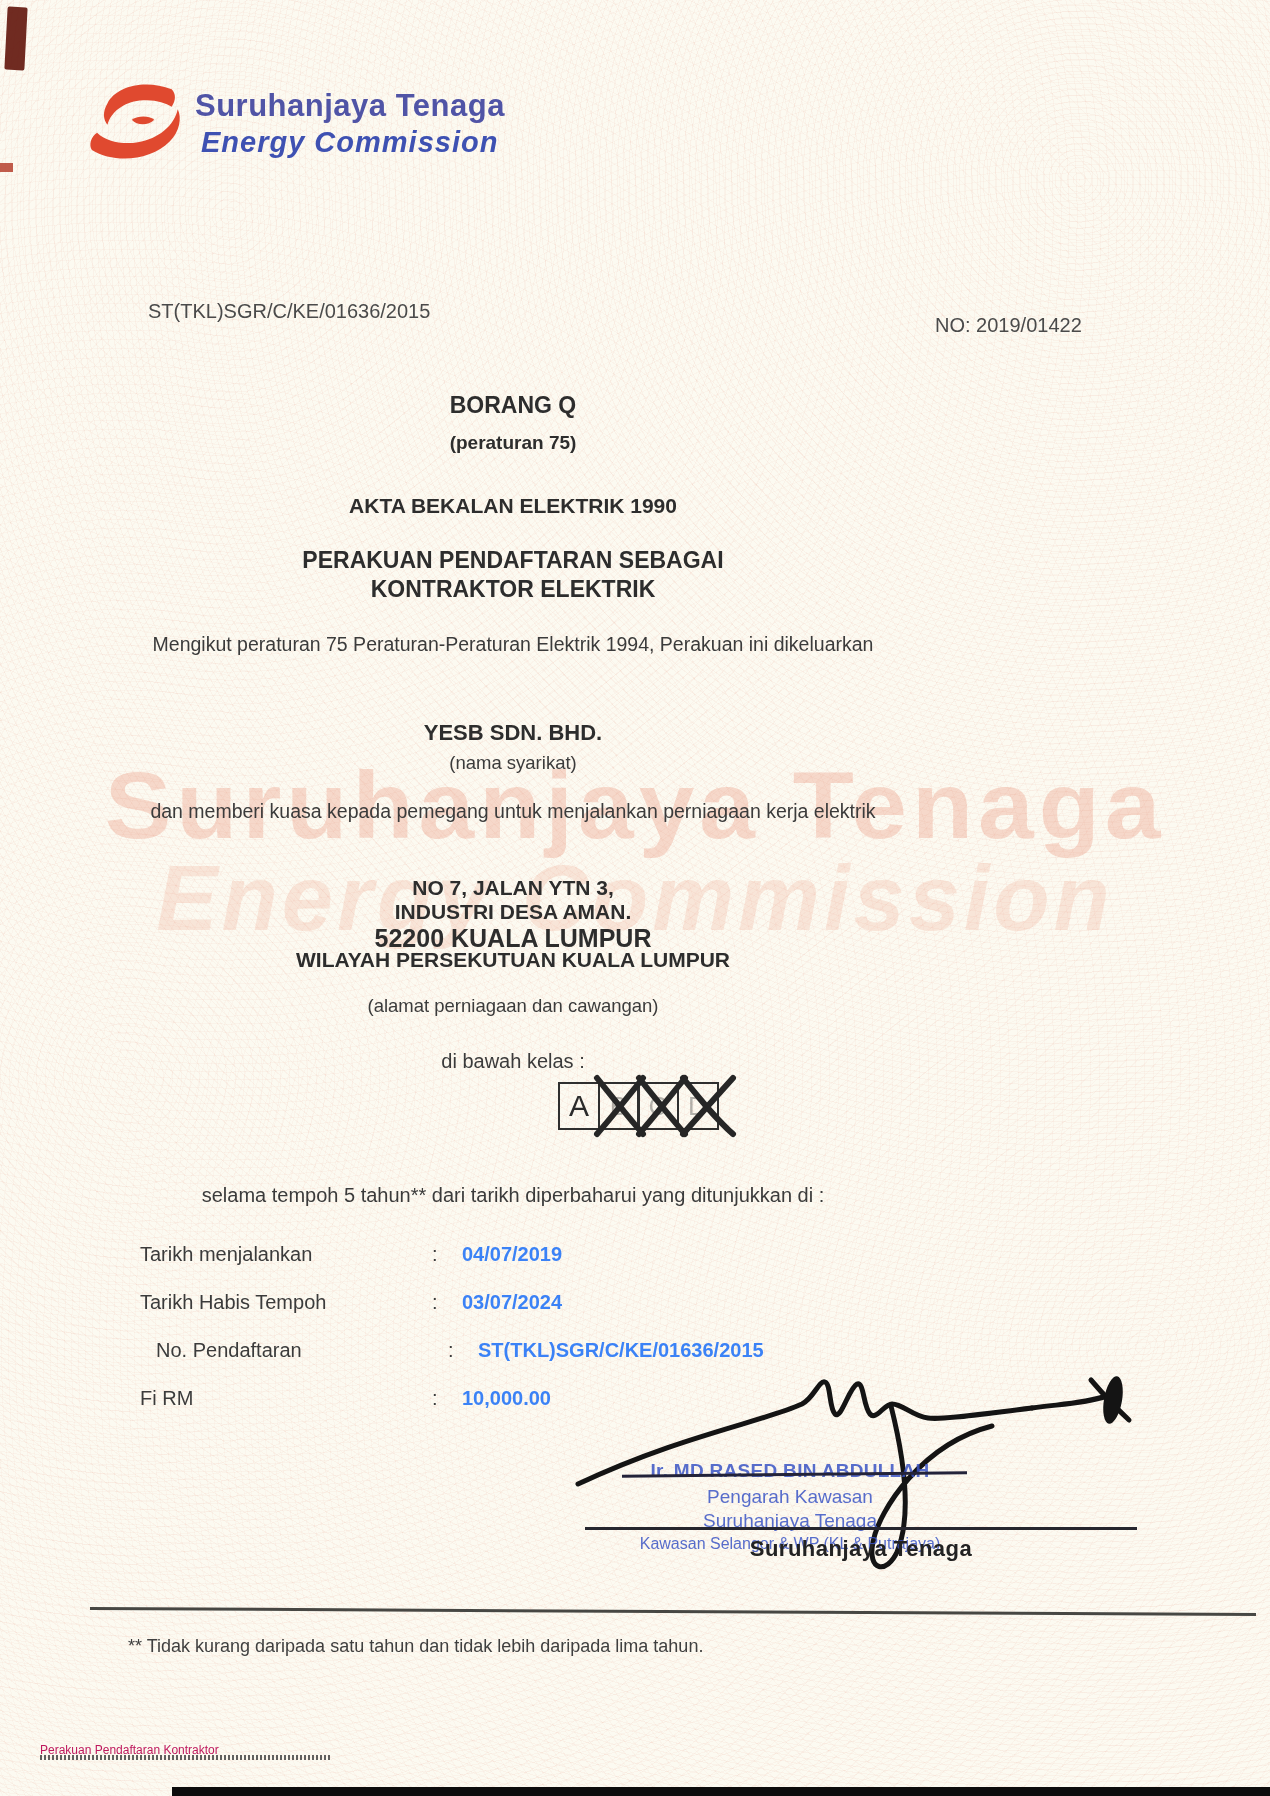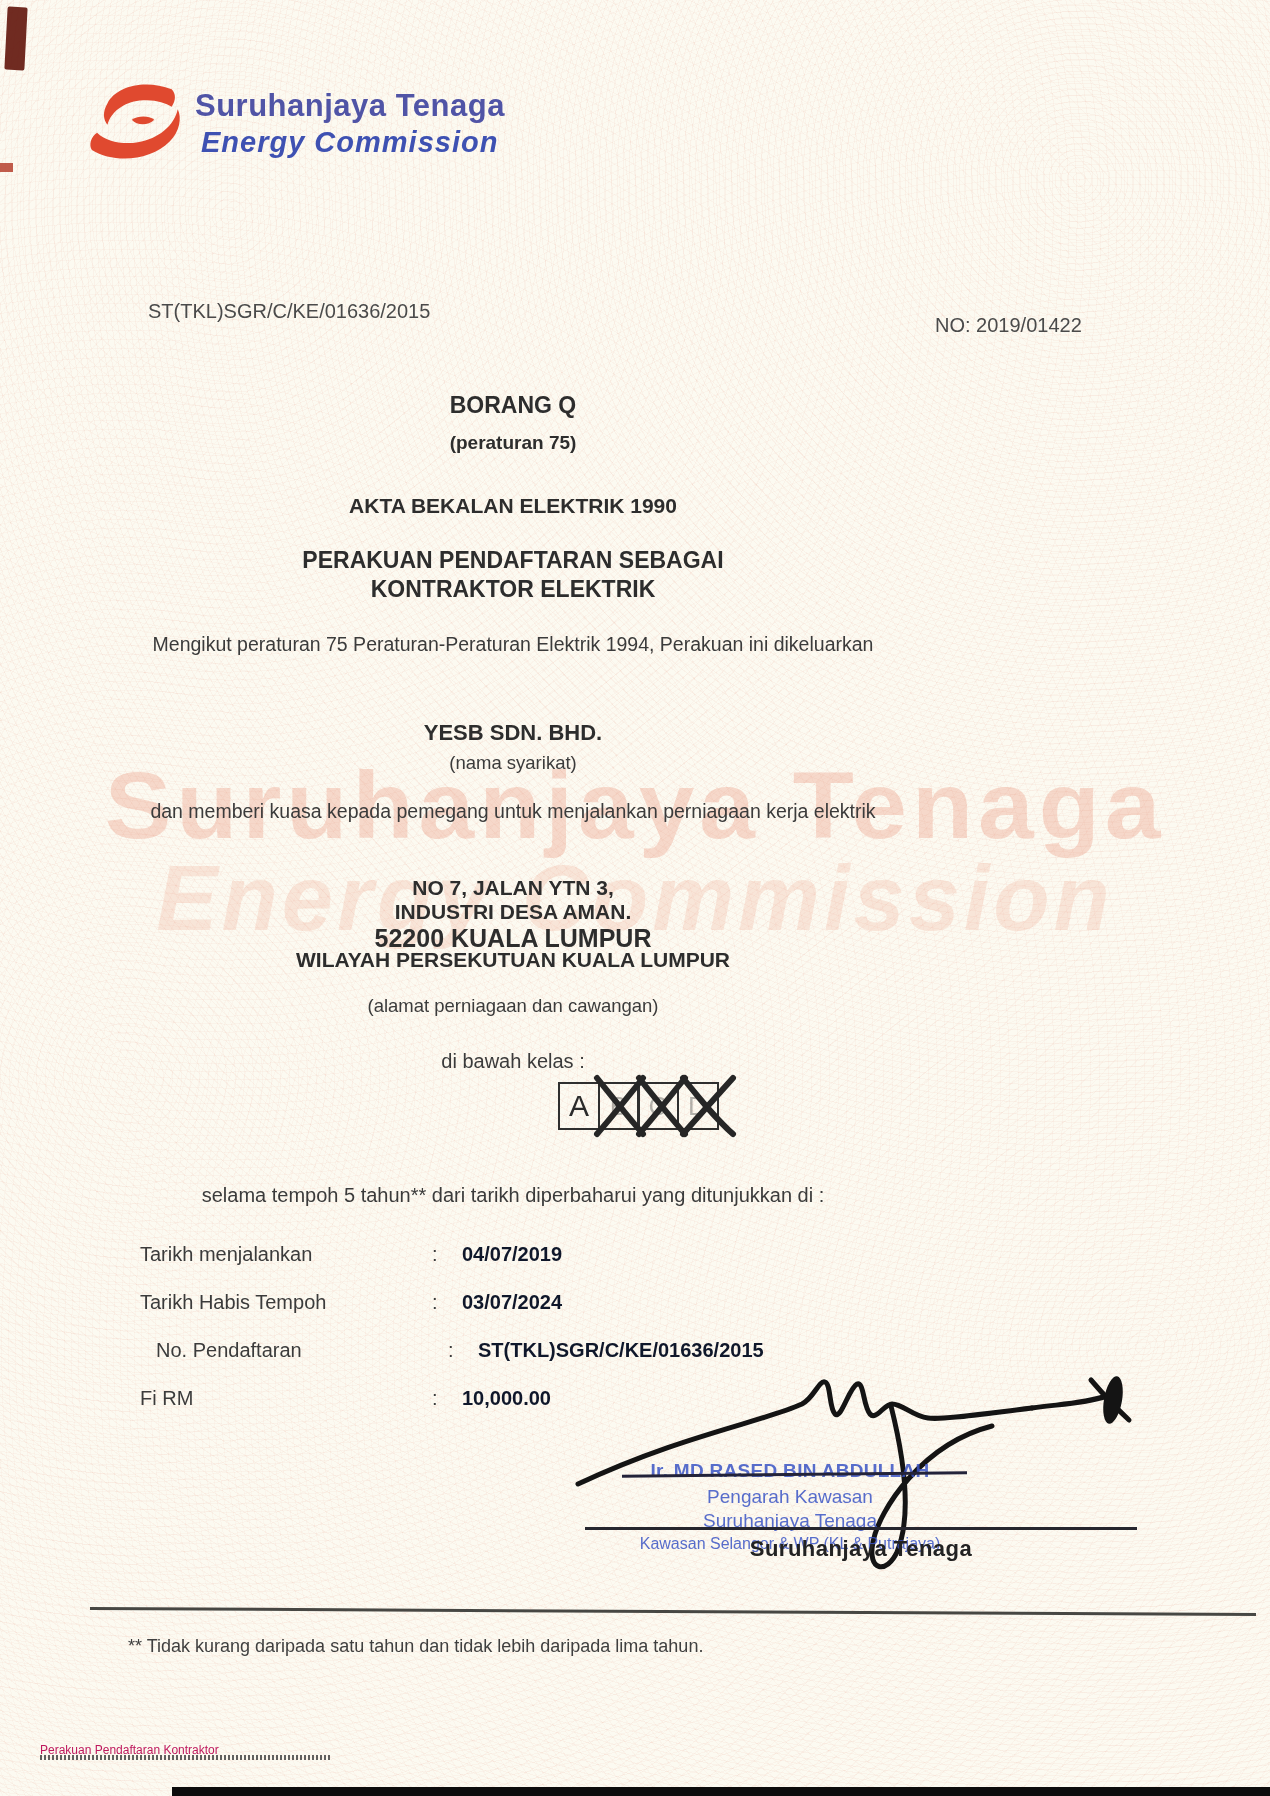--- a/index.html
+++ b/index.html
@@ -74,21 +74,21 @@
   }
   .class-cell:first-child { margin-left:0; }
   .class-cell .ghost { opacity:0.35; font-size:26px; }
   .x-overlay { position:absolute; left:37px; top:-8px; width:145px; height:64px; overflow:visible; pointer-events:none; }
 
   .duration { top:1184px; font-size:20px; }
 
   .detail-row { position:absolute; left:140px; font-size:20px; }
   .detail-label { display:inline-block; width:292px; }
   .detail-sep { display:inline-block; width:30px; }
-  .detail-value { font-weight:bold; color:#0f172a; }
+  .detail-value { font-weight:bold; color:#3b82f6; }
   .dr0 { top:1243px; } .dr1 { top:1291px; } .dr2 { top:1339px;margin-left:16px; } .dr3 { top:1387px; }
 
   .sig-svg { position:absolute; left:560px; top:1372px; width:620px; height:215px; overflow:visible; }
   .stamp { position:absolute; left:590px; top:1460px; width:400px; text-align:center; color:rgba(58,84,196,0.85); }
   .stamp-name { font-size:19px; font-weight:bold; letter-spacing:0.3px; }
   .stamp-strike { position:absolute; left:32px; top:13px; width:345px; height:3px; background:#23233a; transform:rotate(-0.6deg); }
   .stamp-title { font-size:19px; margin-top:4px; }
   .stamp-org { font-size:19px; margin-top:2px; }
   .stamp-region { font-size:16px; margin-top:3px; white-space:nowrap; }
   .sig-underline { position:absolute; left:585px; top:1527px; width:552px; height:2.5px; background:#26262e; }

